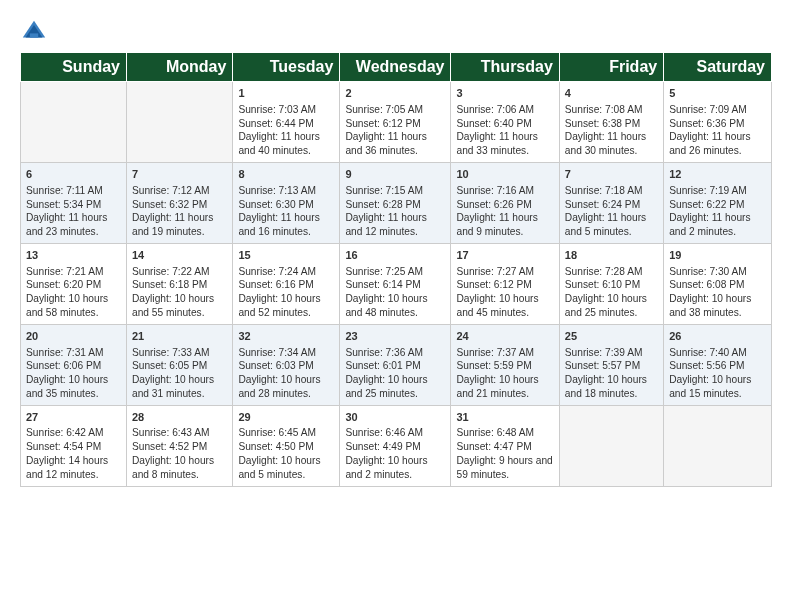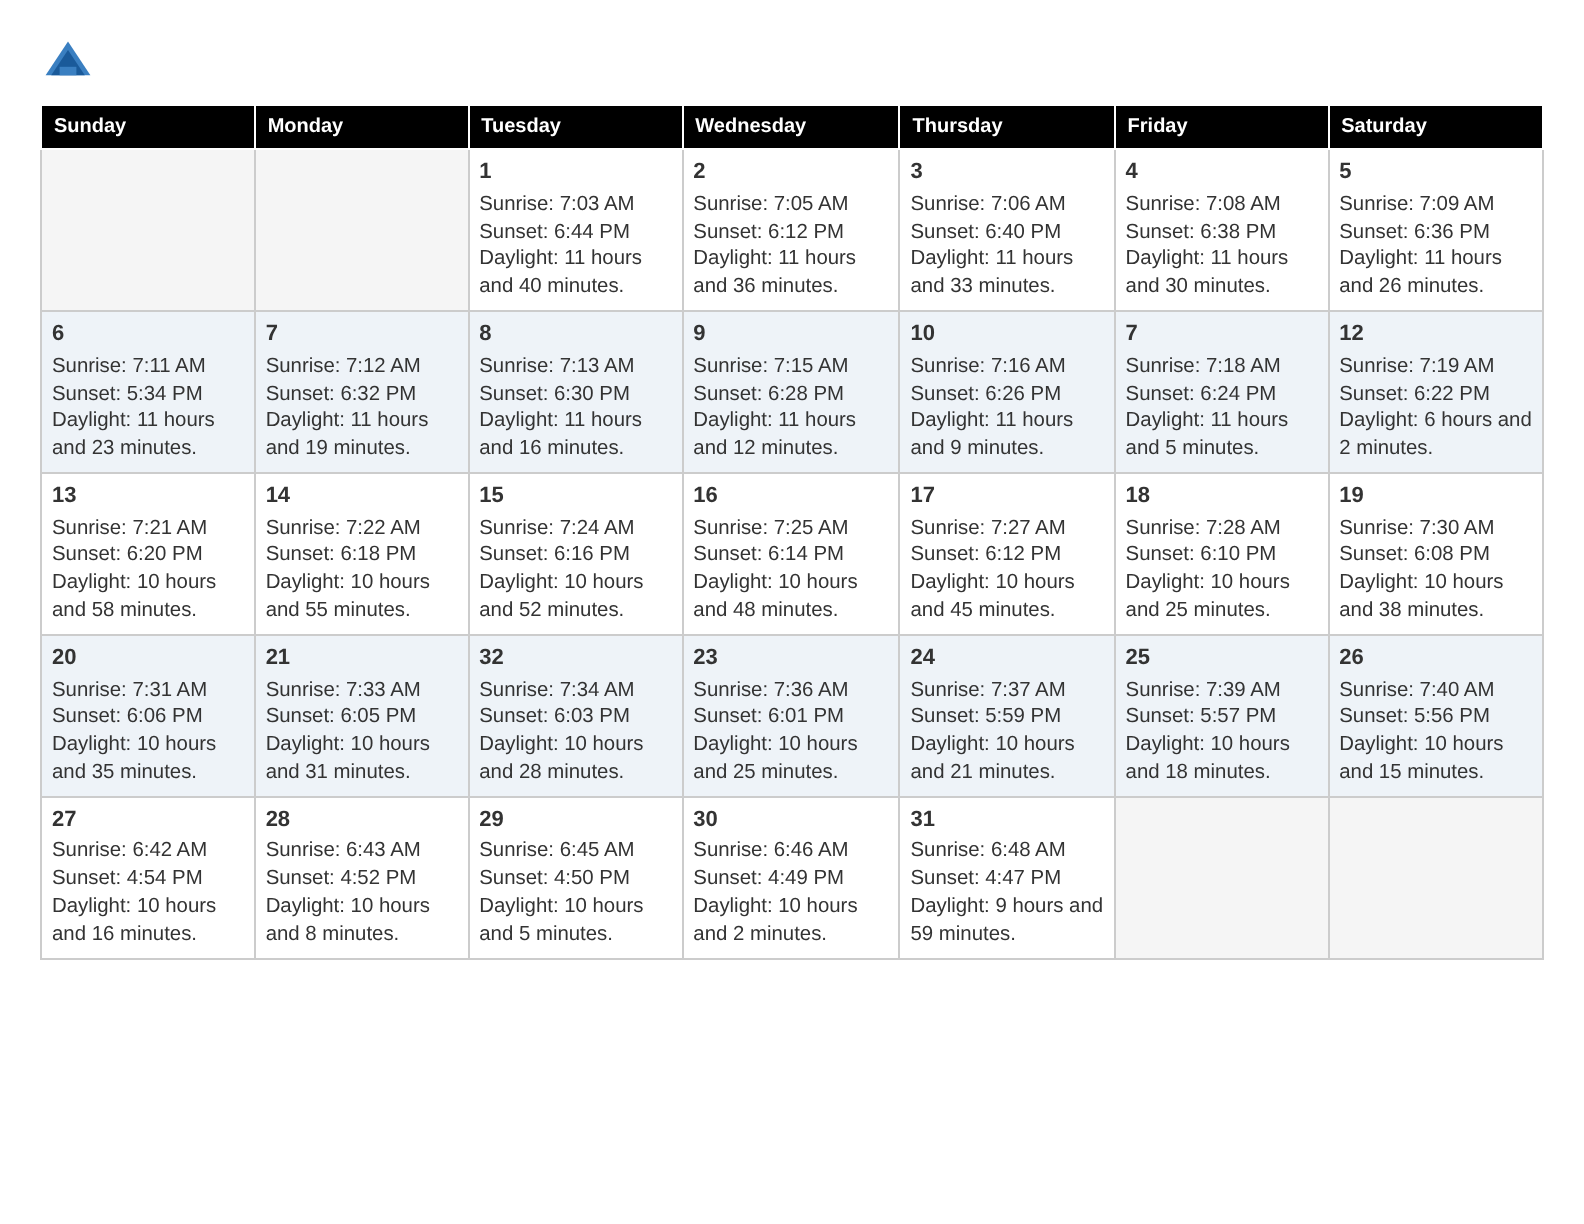--- a/index.html
+++ b/index.html
@@ -54,27 +54,27 @@
       color: #333;
       font-weight: bold;
     }
     .calendar {
       width: 100%;
       border-collapse: collapse;
       margin-top: 6px;
       font-size: 10.5px;
     }
     .calendar thead th {
-      background: #000000;
+      background: #14532d;
       color: #fff;
       font-weight: bold;
-      font-size: 10px;
+      font-size: 16px;
       padding: 5px 6px;
       border: 1px solid #fff;
-      text-align: left;
+      text-align: right;
     }
     .calendar tbody td {
       border: 1px solid #ccc;
       vertical-align: top;
       padding: 4px 5px;
       width: 113px;
       min-height: 80px;
       color: #333;
       font-size: 10.2px;
       line-height: 1.35;
@@ -198,21 +198,21 @@
           <td>
             <span class="day-num">7</span>
             <div>Sunrise: 7:18 AM</div>
             <div>Sunset: 6:24 PM</div>
             <div>Daylight: 11 hours and 5 minutes.</div>
           </td>
           <td>
             <span class="day-num">12</span>
             <div>Sunrise: 7:19 AM</div>
             <div>Sunset: 6:22 PM</div>
-            <div>Daylight: 6 hours and 2 minutes.</div>
+            <div>Daylight: 11 hours and 2 minutes.</div>
           </td>
         </tr>
         <tr>
           <td>
             <span class="day-num">13</span>
             <div>Sunrise: 7:21 AM</div>
             <div>Sunset: 6:20 PM</div>
             <div>Daylight: 10 hours and 58 minutes.</div>
           </td>
           <td>
@@ -294,21 +294,21 @@
             <div>Sunrise: 7:40 AM</div>
             <div>Sunset: 5:56 PM</div>
             <div>Daylight: 10 hours and 15 minutes.</div>
           </td>
         </tr>
         <tr>
           <td>
             <span class="day-num">27</span>
             <div>Sunrise: 6:42 AM</div>
             <div>Sunset: 4:54 PM</div>
-            <div>Daylight: 10 hours and 16 minutes.</div>
+            <div>Daylight: 14 hours and 12 minutes.</div>
           </td>
           <td>
             <span class="day-num">28</span>
             <div>Sunrise: 6:43 AM</div>
             <div>Sunset: 4:52 PM</div>
             <div>Daylight: 10 hours and 8 minutes.</div>
           </td>
           <td>
             <span class="day-num">29</span>
             <div>Sunrise: 6:45 AM</div>

